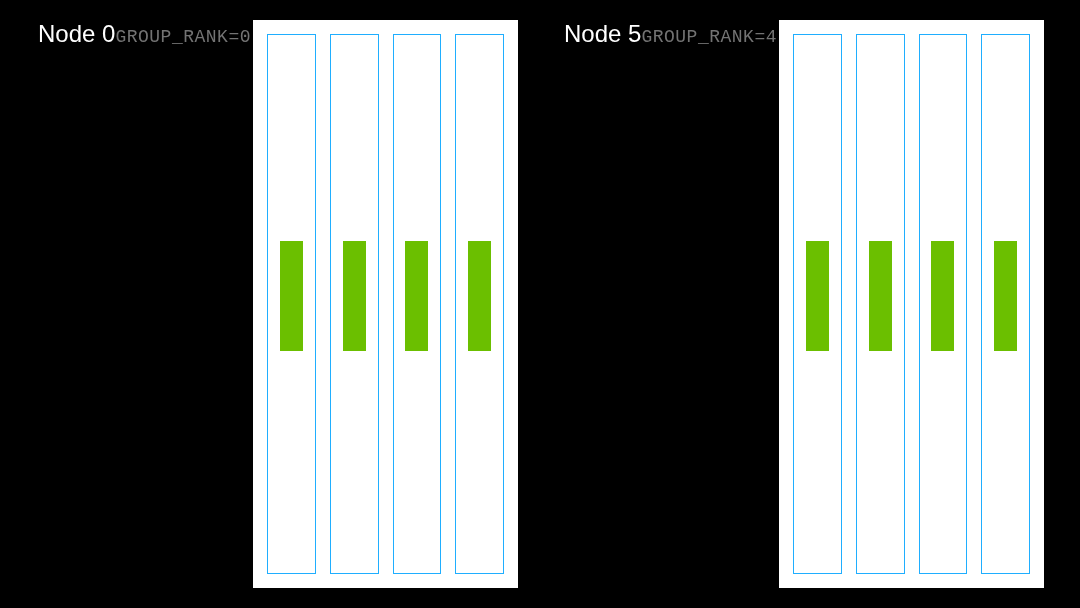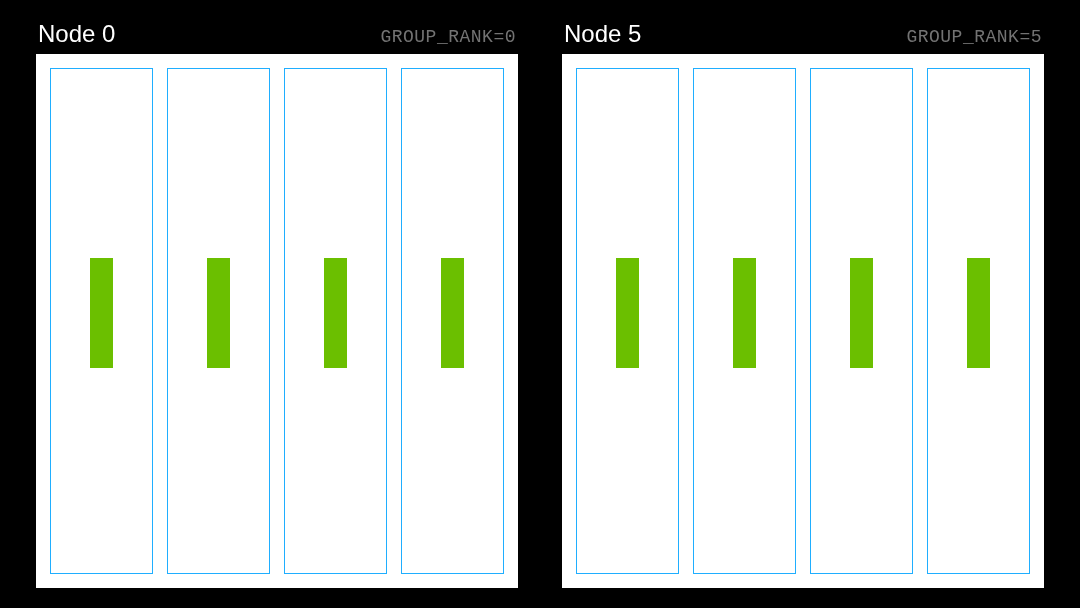--- a/index.html
+++ b/index.html
@@ -9,21 +9,21 @@
       background: #000000;
       font-family: Arial, Helvetica, sans-serif;
       display: flex;
       gap: 44px;
       padding: 20px 36px;
       overflow: hidden;
     }
     .node-wrap {
       flex: 1;
       display: flex;
-      flex-direction: column;
+      flex-direction: row;
     }
     .node-header {
       display: flex;
       justify-content: space-between;
       align-items: baseline;
       padding: 0 2px 6px 2px;
     }
     .node-title {
       color: #ffffff;
       font-size: 24px;
@@ -77,21 +77,21 @@
       </div>
     <div class="slot">
         <div class="bar"></div>
       </div>
   </div>
 </div>
 
 <div class="node-wrap">
   <div class="node-header">
     <span class="node-title">Node 5</span>
-    <span class="group-rank">GROUP_RANK=5</span>
+    <span class="group-rank">GROUP_RANK=4</span>
   </div>
   <div class="panel">
     <div class="slot">
         <div class="bar"></div>
       </div>
     <div class="slot">
         <div class="bar"></div>
       </div>
     <div class="slot">
         <div class="bar"></div>

